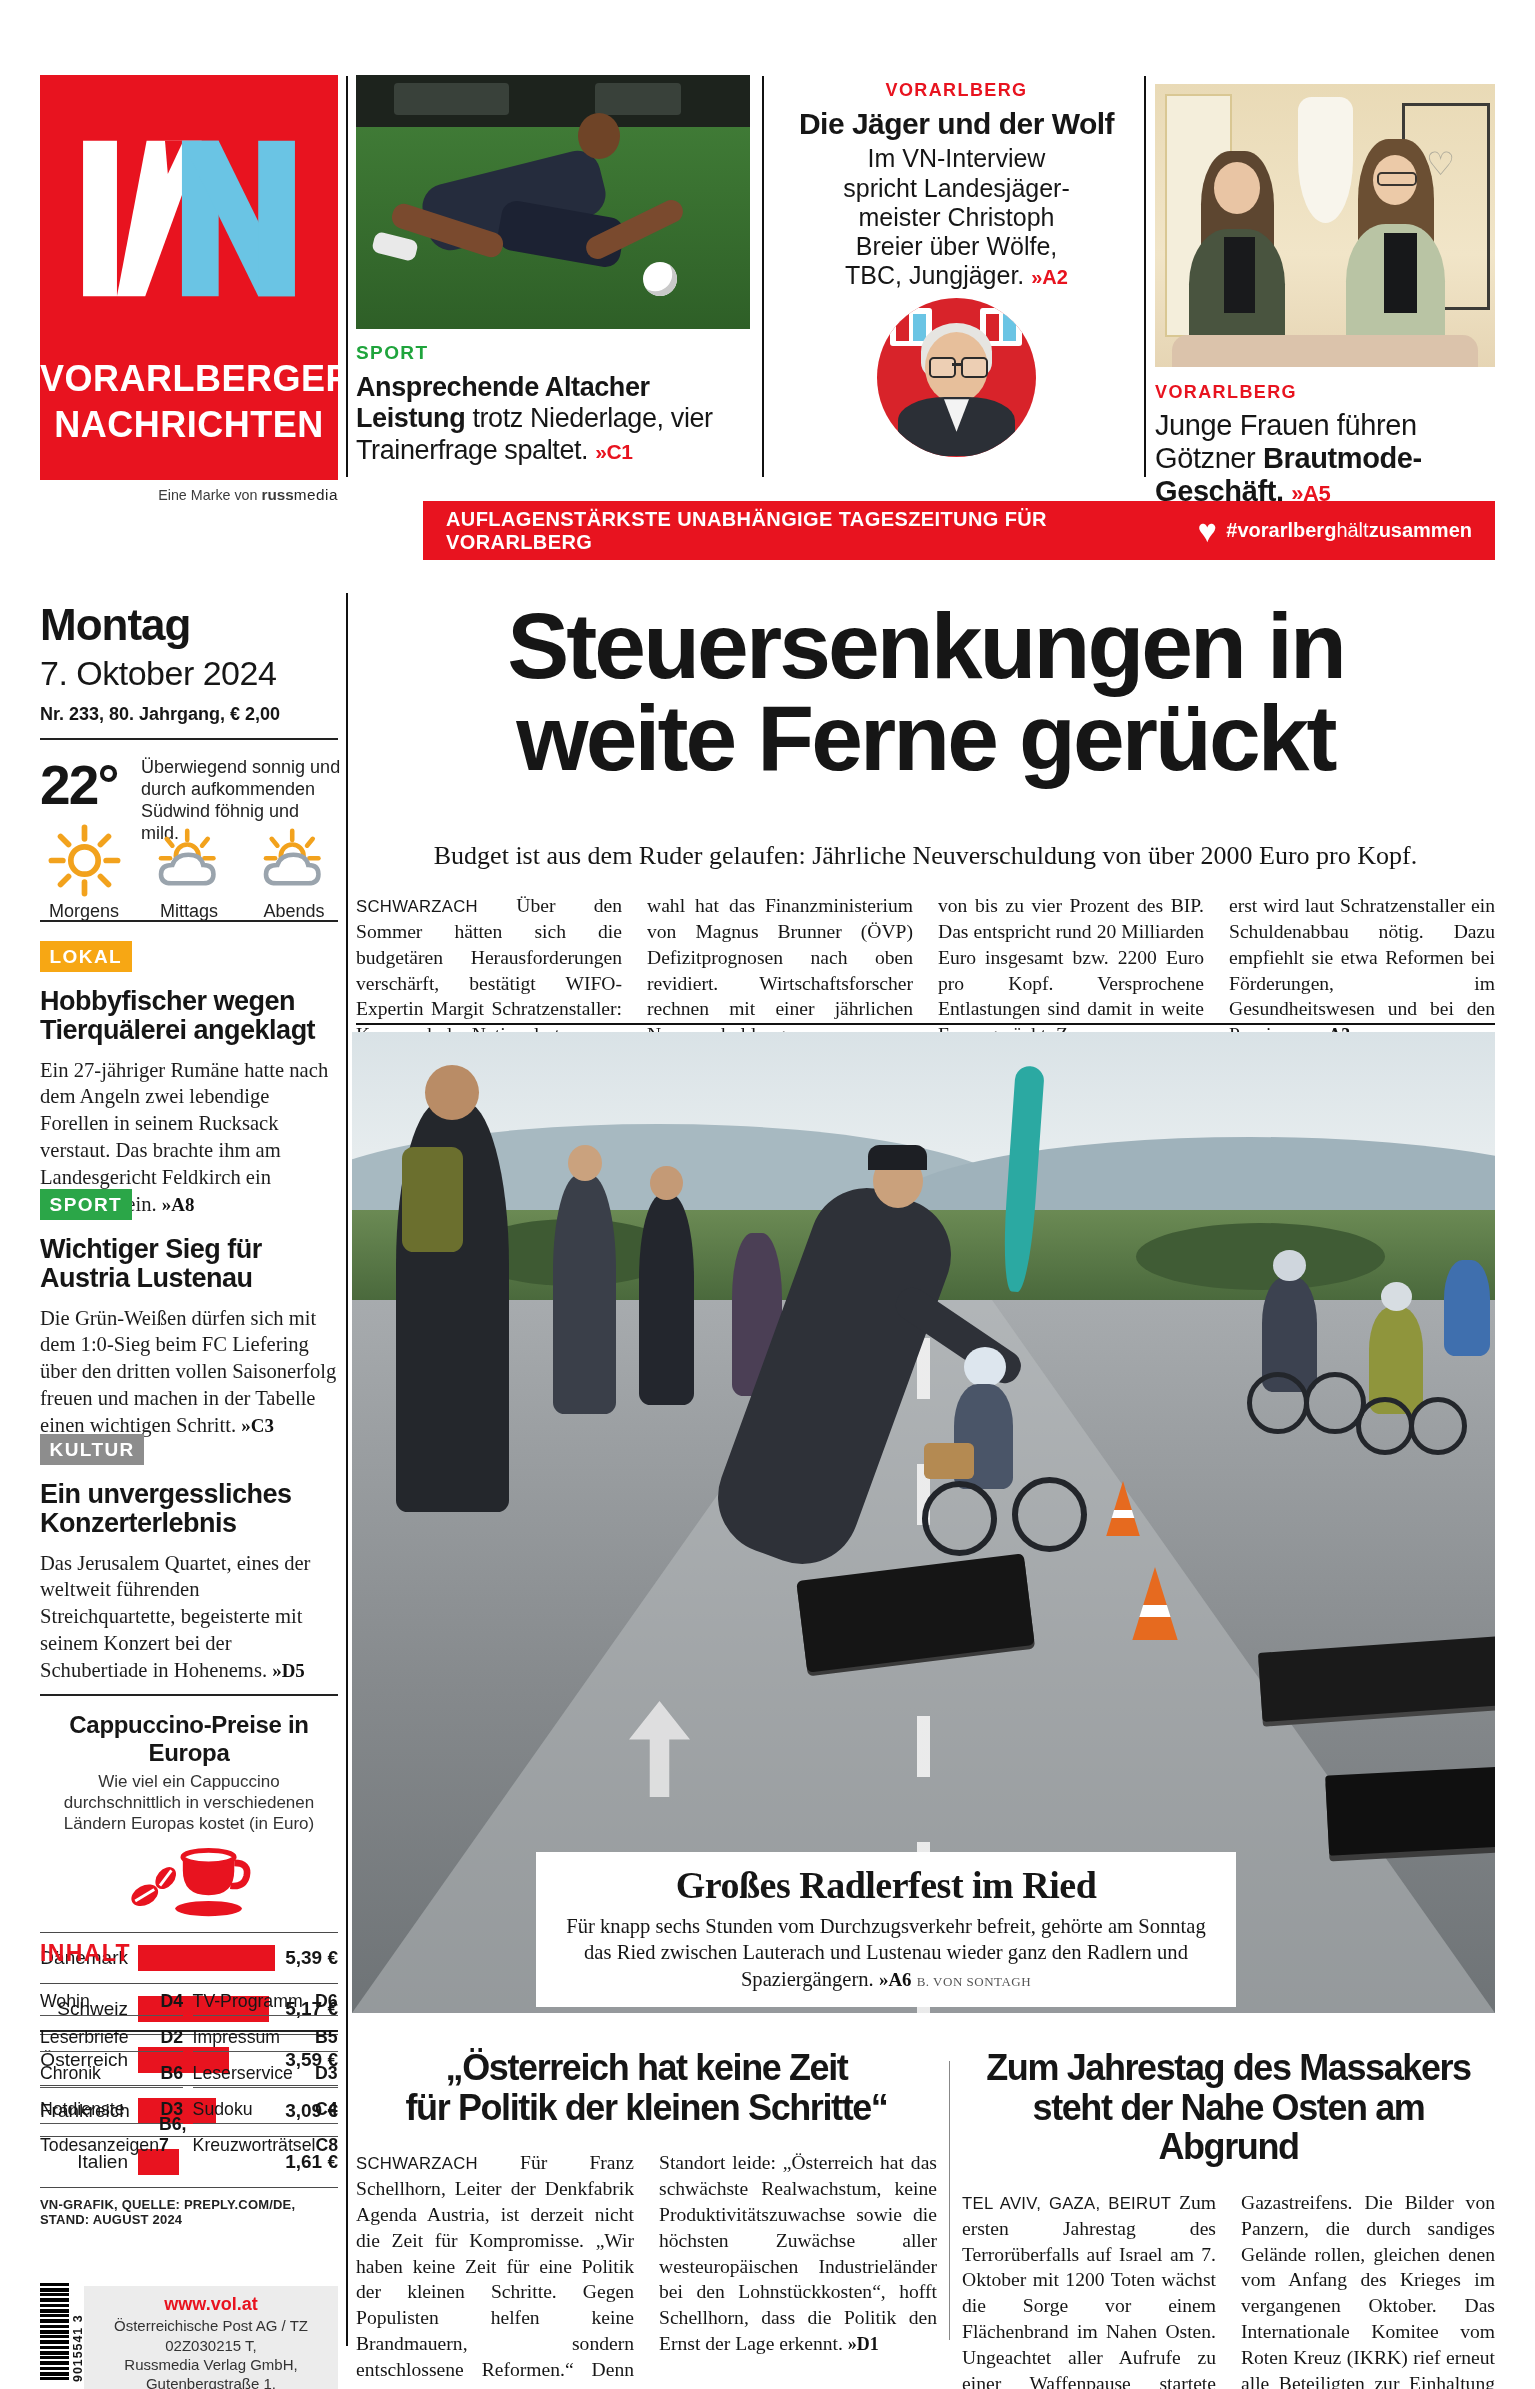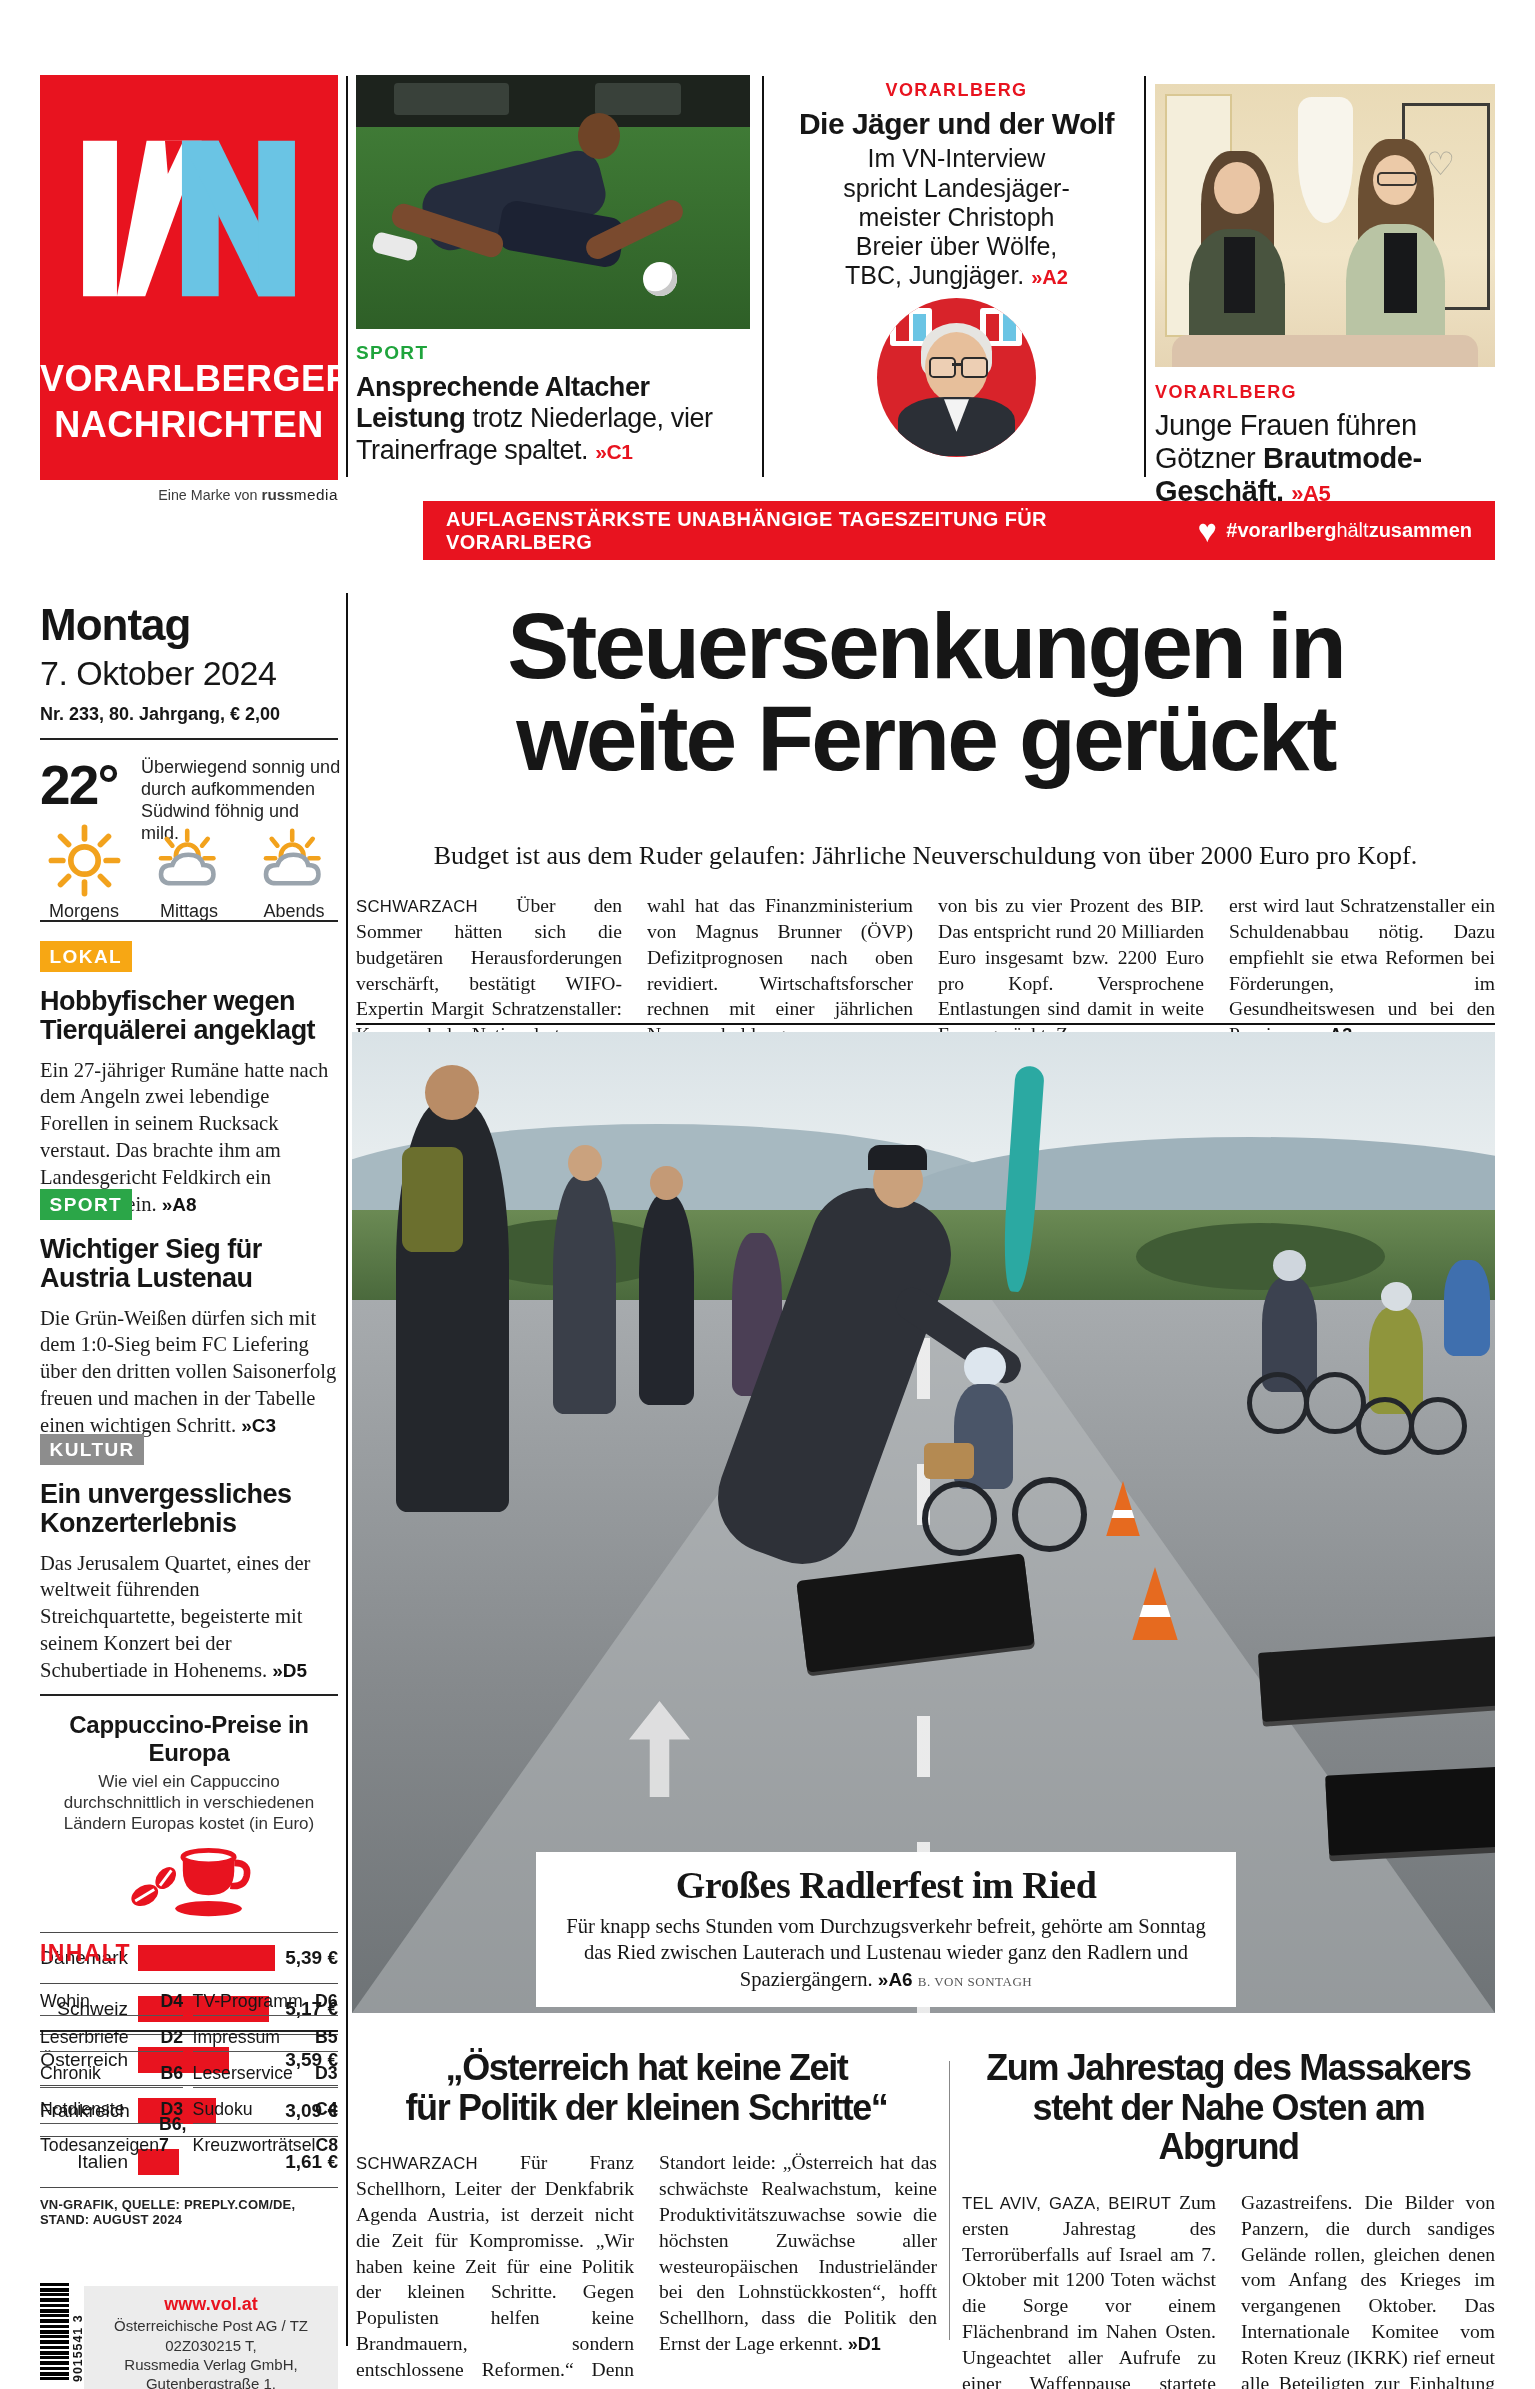--- a/index.html
+++ b/index.html
@@ -16,21 +16,21 @@
   .mast{left:40px;top:75px;width:298px;height:405px;background:#e8131f;}
   .mast .brand{position:absolute;left:0;right:0;text-align:center;color:#fff;font-weight:700;
                font-size:36px;letter-spacing:0.5px;}
   .tagline{left:40px;top:486px;width:298px;text-align:right;font-size:14.3px;color:#3c3c3c;}
 
   
   .kicker{font-weight:700;font-size:19px;letter-spacing:1.4px;color:#e8131f;}
   .kicker.green{color:#1fa43c;}
   .teaser-h{font-size:27px;line-height:1.16;letter-spacing:-0.4px;}
   .ref-red{color:#e8131f;font-weight:700;}
-  .ref{color:#111;font-weight:700;font-family:Liberation Sans, sans-serif;font-size:0.92em;}
+  .ref{color:#111;font-weight:700;font-family:Liberation Serif, serif;font-size:0.92em;}
 
   
   .banner{left:423px;top:501px;width:1072px;height:59px;background:#e8131f;display:flex;
           align-items:center;justify-content:space-between;padding:0 23px;box-sizing:border-box;}
   .banner .btxt{color:#fff;font-weight:700;font-size:20px;letter-spacing:0.4px;}
   .banner .hash{color:#fff;font-size:20px;display:flex;align-items:center;gap:9.6px;}
   .banner .hash .lite{font-weight:400;}
   .banner .hash b{font-weight:700;}
 
   

